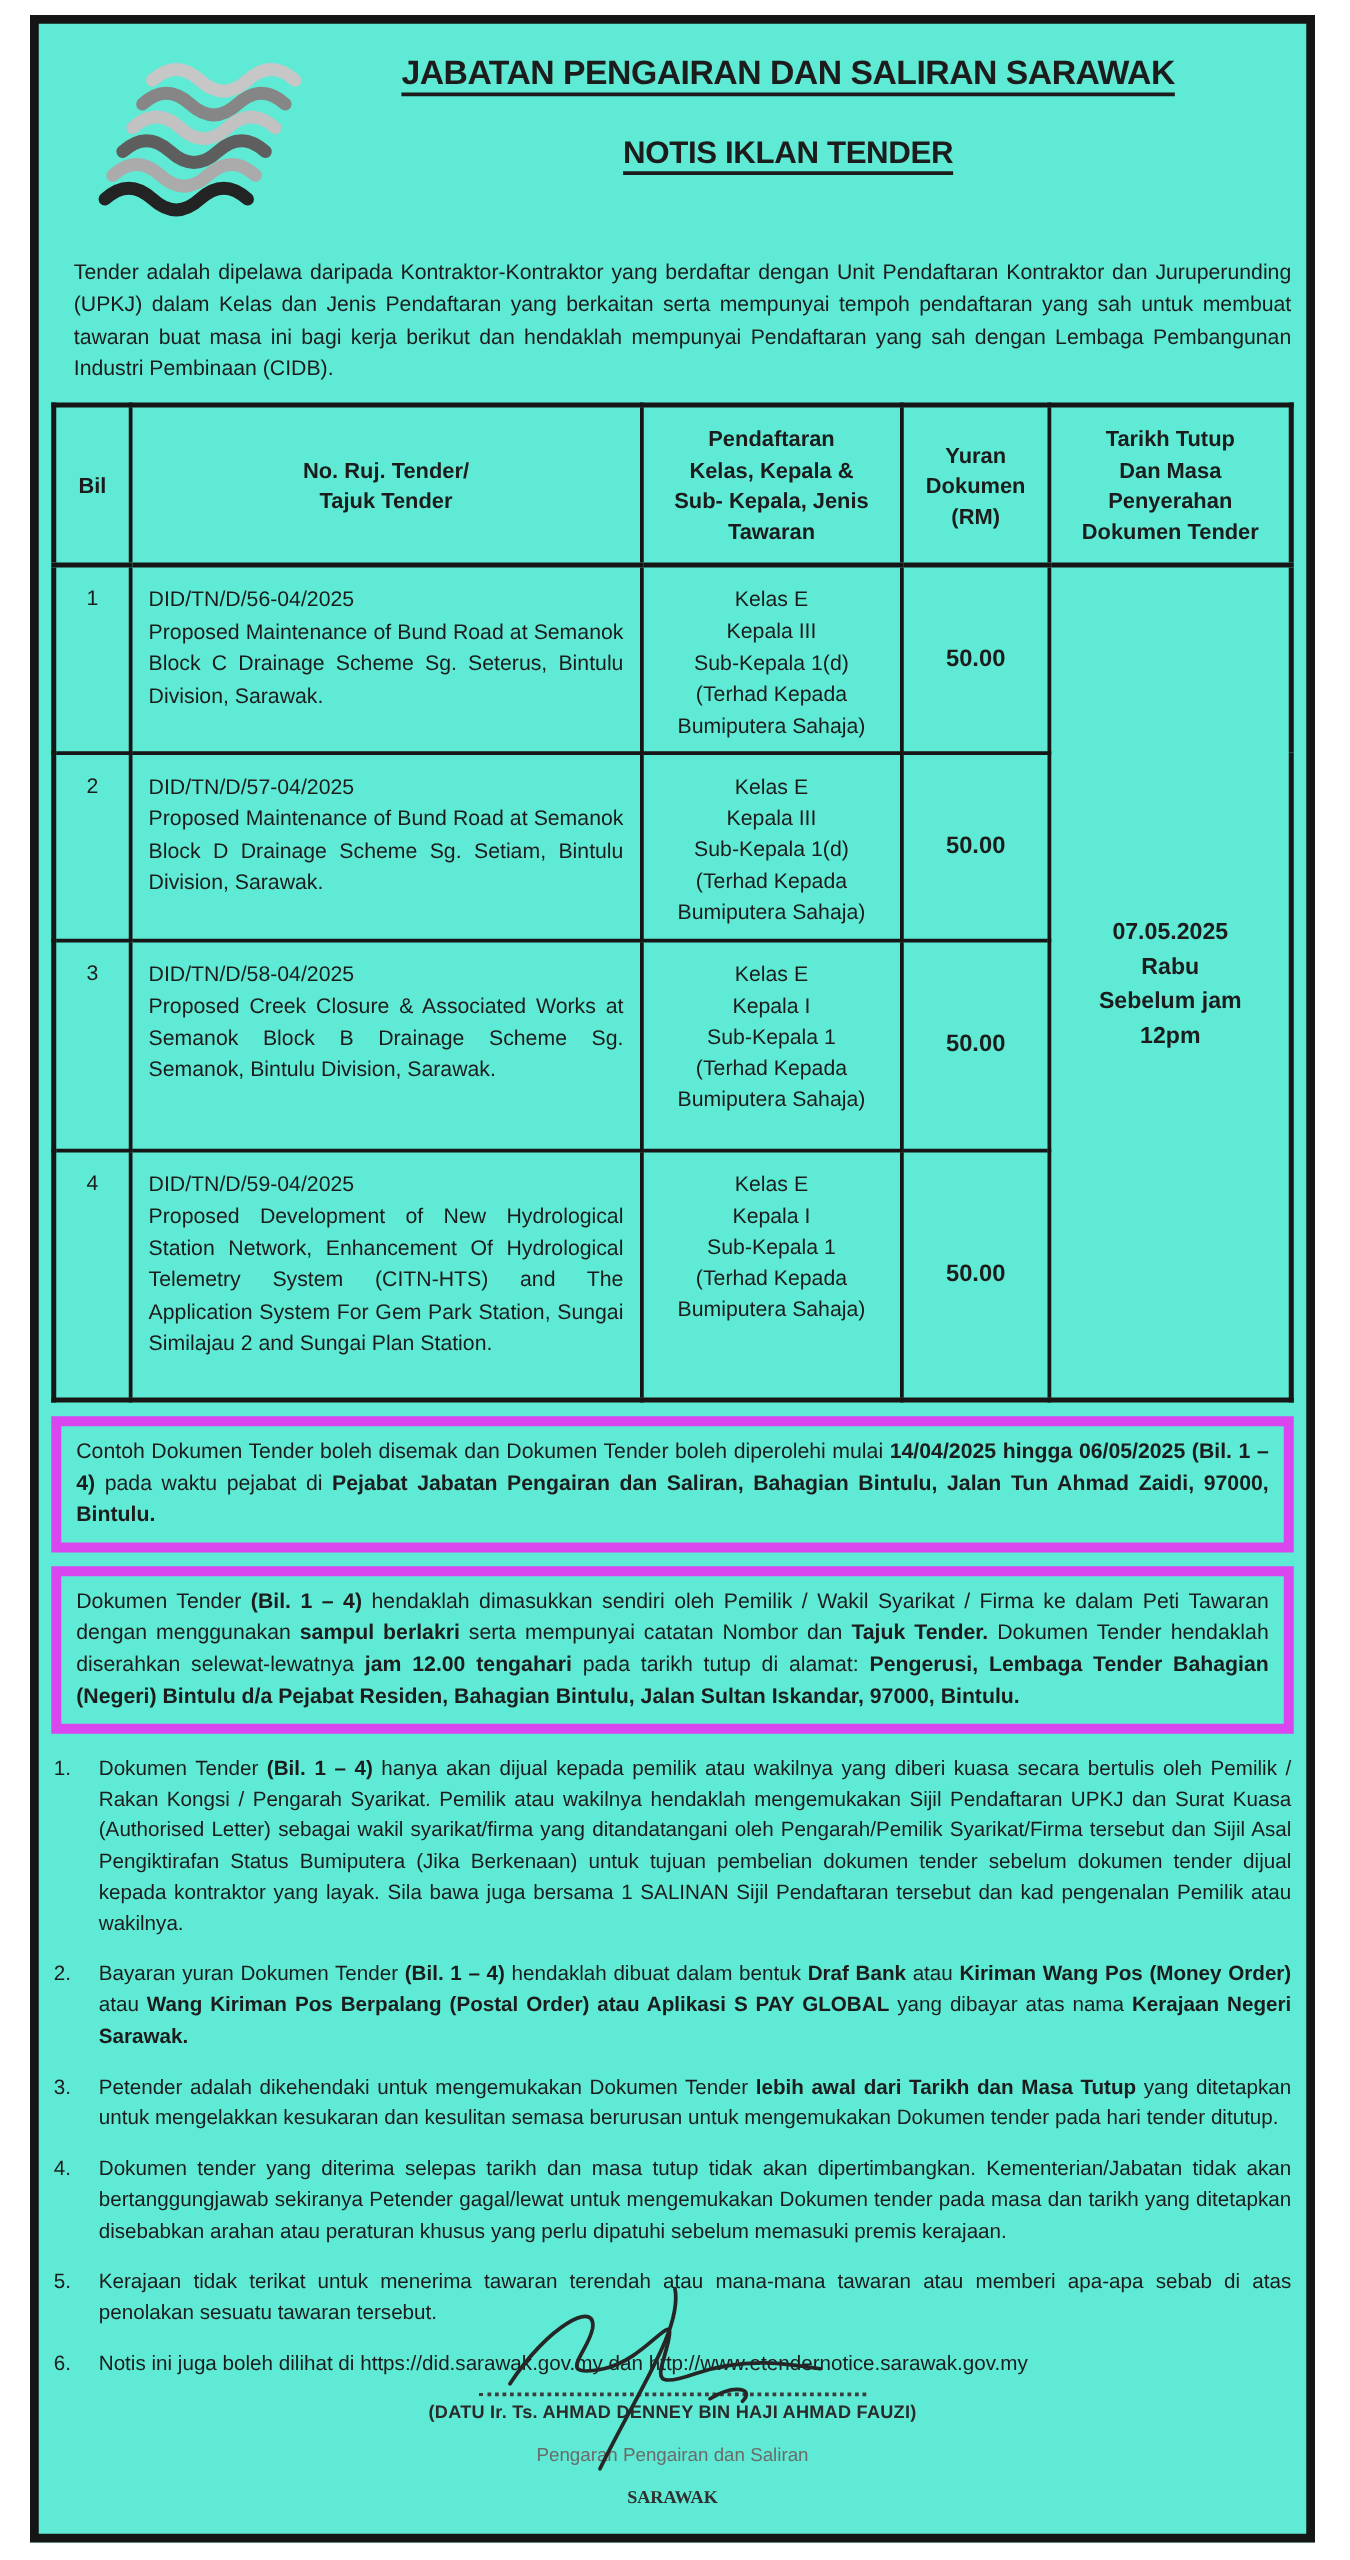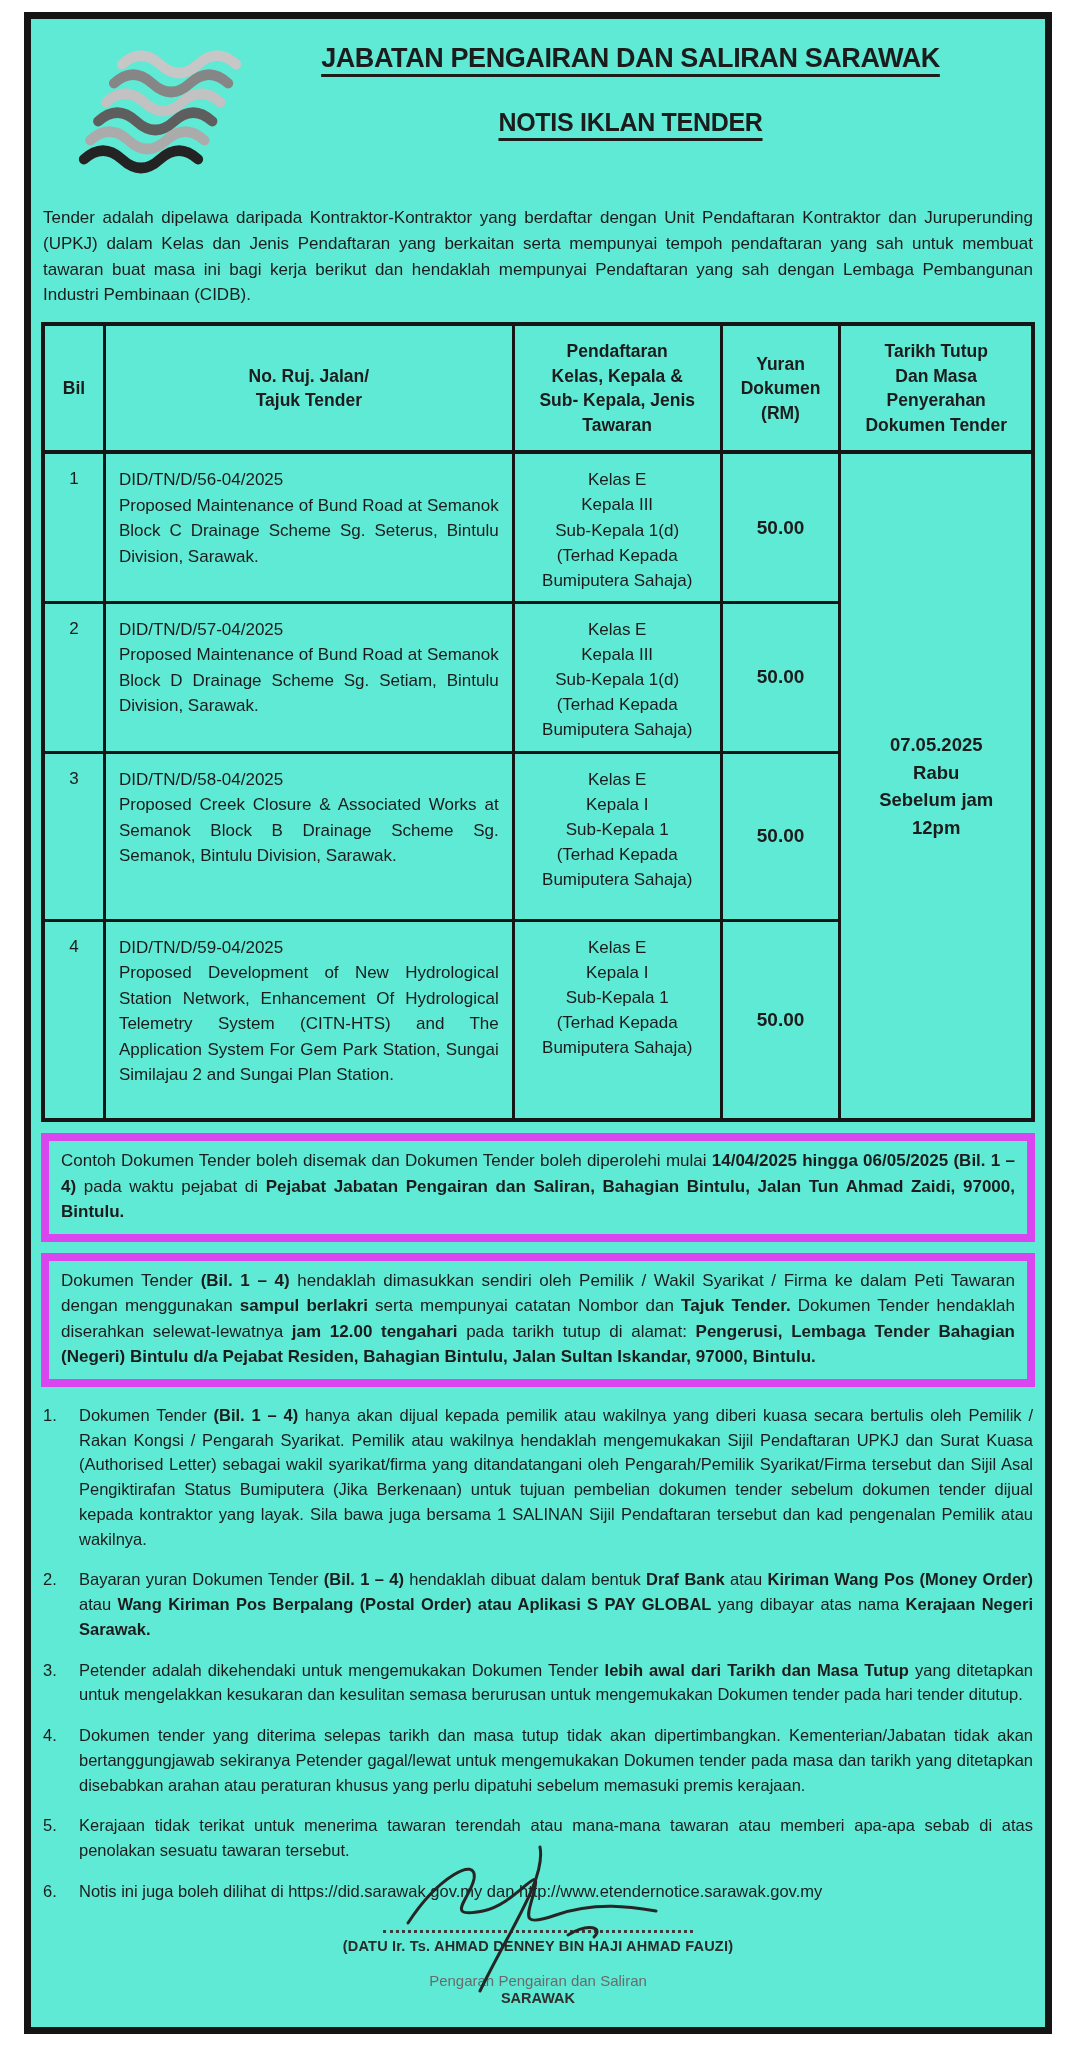--- a/index.html
+++ b/index.html
@@ -18,21 +18,21 @@
   .logo{position:absolute;left:24px;top:8px;width:190px;height:152px;}
   .titles{margin-left:185px;text-align:center;padding-top:16px;}
   .t1{
     font-size:27px;font-weight:bold;letter-spacing:-0.4px;
     text-decoration:underline;text-decoration-thickness:3px;text-underline-offset:7px;
   }
   .t2{
     font-size:25px;font-weight:bold;letter-spacing:-0.3px;margin-top:34px;display:inline-block;
     text-decoration:underline;text-decoration-thickness:3px;text-underline-offset:7px;
   }
-  .intro{margin:20px 2px 0 2px;font-size:17px;line-height:1.52;text-align:justify;}
+  .intro{margin:20px 2px 0 18px;font-size:17px;line-height:1.52;text-align:justify;}
   
   table{width:100%;border-collapse:collapse;margin-top:14px;table-layout:fixed;border:4px solid #161616;}
   th,td{border:3px solid #161616;box-sizing:border-box;}
   thead tr{height:128px;}
   tbody tr:nth-child(1){height:150px;}
   tbody tr:nth-child(2){height:150px;}
   tbody tr:nth-child(3){height:168px;}
   tbody tr:nth-child(4){height:200px;}
   th{
     font-weight:bold;font-size:17.5px;line-height:1.4;text-align:center;vertical-align:middle;
@@ -64,21 +64,21 @@
   .b{font-weight:bold;}
   .i{}
   .u{text-underline-offset:3px;}
   
   .sig{position:absolute;left:0;right:0;bottom:20px;text-align:center;}
   .sig-inner{display:inline-block;position:relative;width:420px;}
   .scribble{position:absolute;left:60px;top:-92px;width:300px;height:160px;overflow:visible;pointer-events:none;}
   .dotline{border-bottom:3px dotted #3c3c3c;width:310px;margin:0 auto 5px auto;height:0;}
   .sig-name{font-size:14.5px;font-weight:bold;color:#2a2a2a;letter-spacing:0.2px;}
   .sig-title{font-size:15px;color:#6b6b6b;margin-top:18px;}
-  .sig-region{font-size:14.5px;font-weight:bold;color:#2f2f2f;margin-top:1px;}
+  .sig-region{font-size:14.5px;font-weight:bold;color:#2f2f2f;margin-top:17px;font-family:Liberation Serif, serif;}
 </style>
 </head>
 <body>
 
 <div class="frame">
 
   <div class="hdr">
     <svg class="logo" viewBox="0 0 240 170" aria-hidden="true">
       <g fill="none" stroke-linecap="round">
         <path d="M72,26 Q96,4 120,26 T168,26 T216,26" stroke="#c7c7c7" stroke-width="13"></path>
@@ -101,21 +101,21 @@
     <colgroup>
       <col style="width:6.2%">
         <col style="width:41.3%">
         <col style="width:21%">
         <col style="width:12%">
         <col style="width:19.5%">
     </colgroup>
     <thead>
       <tr>
         <th>Bil</th>
-        <th>No. Ruj. Jalan/
+        <th>No. Ruj. Tender/
 Tajuk Tender</th>
         <th>Pendaftaran
 Kelas, Kepala &amp;
 Sub- Kepala, Jenis
 Tawaran</th>
         <th>Yuran
 Dokumen
 (RM)</th>
         <th>Tarikh Tutup
 Dan Masa

